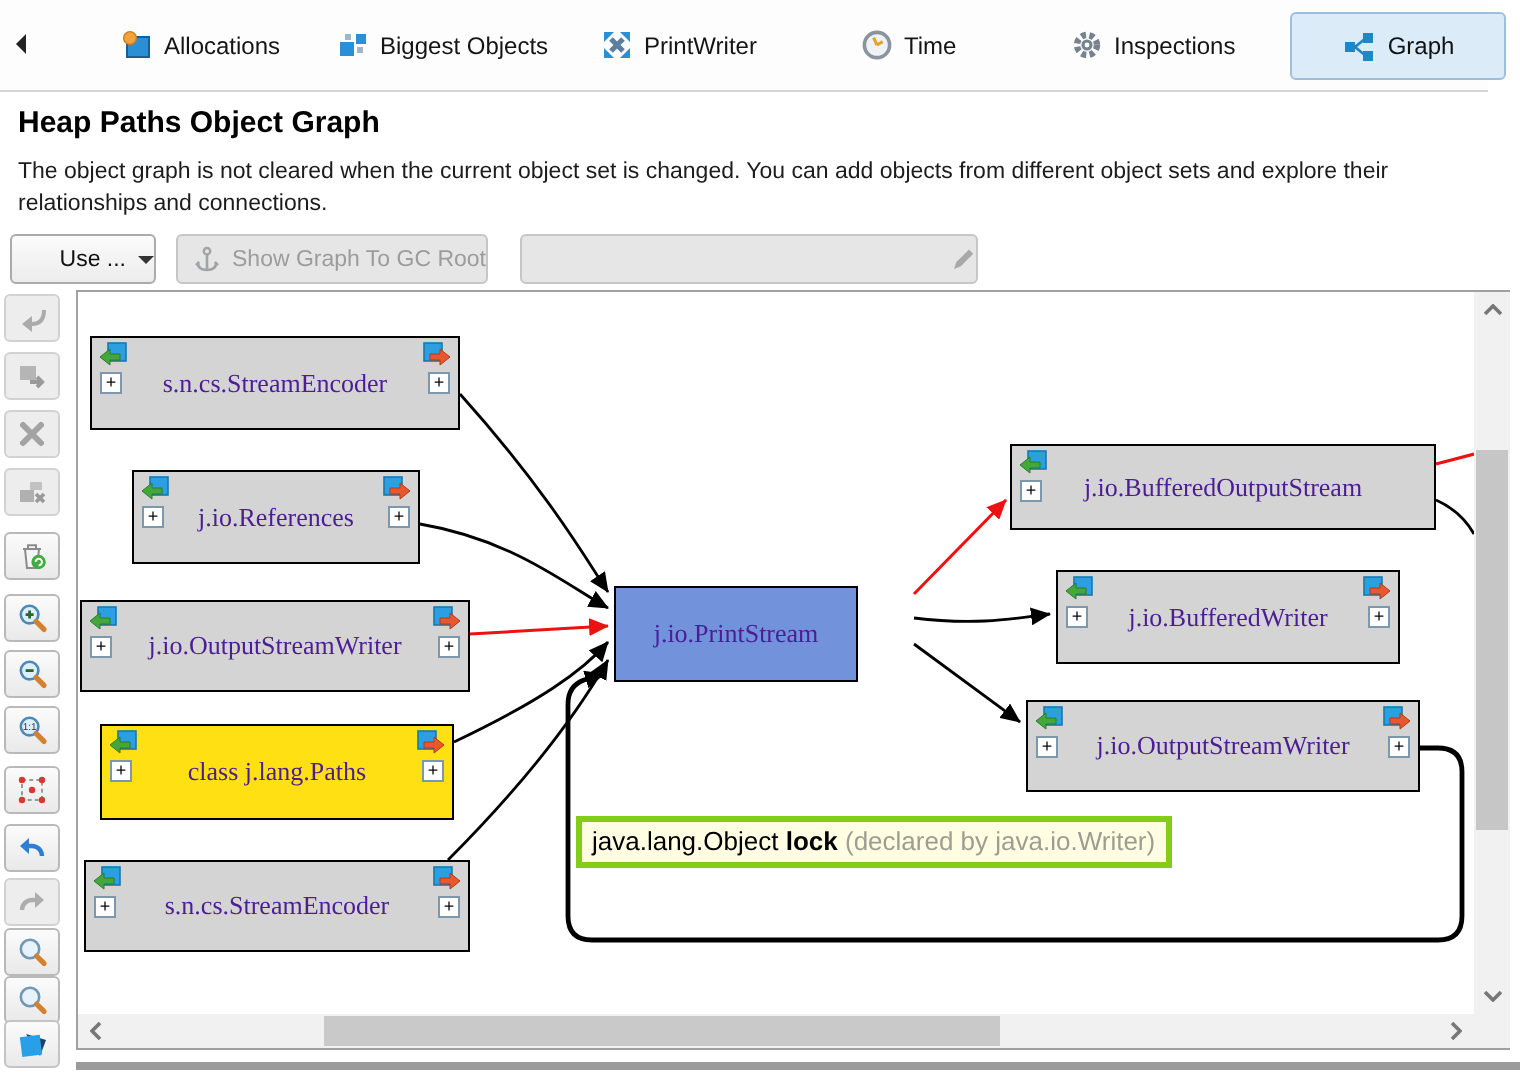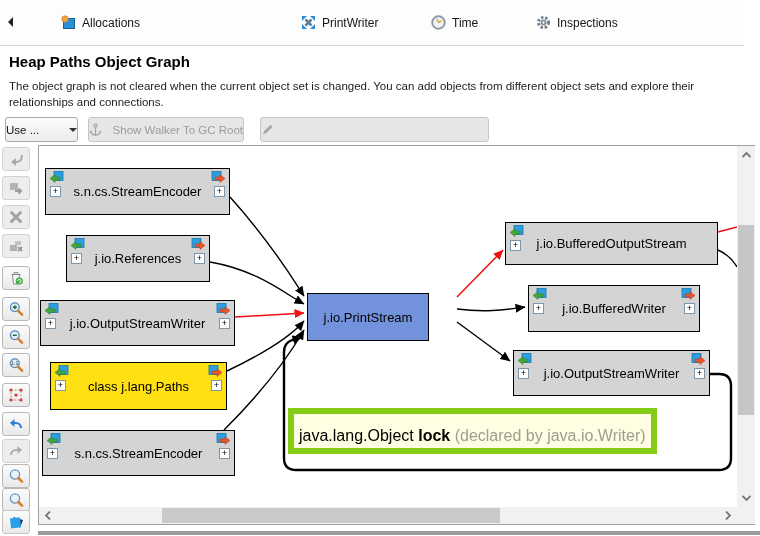--- a/index.html
+++ b/index.html
@@ -14,45 +14,45 @@
   .tab svg{flex:0 0 auto;}
   .tab-active{position:absolute;left:645px;top:6px;width:106px;height:32px;
       background:#dcebf8;border:1px solid #9dbfde;border-radius:3px;
       display:flex;align-items:center;justify-content:center;gap:6px;font-size:12px;}
   
   .title{position:absolute;left:9px;top:53px;font-size:15px;font-weight:bold;color:#000;}
   .desc{position:absolute;left:9px;top:79px;width:748px;font-size:11.5px;line-height:1.38;color:#1c1c1c;}
   
   .abtn{position:absolute;top:117px;height:25px;box-sizing:border-box;border:1px solid #ababab;
         background:linear-gradient(#fbfbfb,#ececec);border-radius:3px;font-size:11.5px;
-        display:flex;align-items:center;justify-content:space-between;gap:6px;color:#111;}
+        display:flex;align-items:center;justify-content:flex-end;gap:6px;color:#111;}
   .abtn.disabled{background:#e6e6e6;border-color:#c6c6c6;color:#9c9c9c;}
   .caret{width:0;height:0;border-left:4px solid transparent;border-right:4px solid transparent;
          border-top:4px solid #333;}
   
   .ltb{position:absolute;left:2px;width:28px;height:24px;box-sizing:border-box;
        border:1px solid #b9b9b9;border-radius:3px;background:linear-gradient(#fbfbfb,#e9e9e9);
        display:flex;align-items:center;justify-content:center;}
   .ltb.disabled{background:#ededed;border-color:#d2d2d2;}
   
   .panel{position:absolute;left:38px;top:145px;width:717px;height:380px;box-sizing:border-box;
          border:1px solid #a0a0a0;background:#fff;}
   .edges{position:absolute;left:39px;top:146px;z-index:1;}
   .gnode{position:absolute;box-sizing:border-box;background:#d4d4d4;border:1px solid #000;z-index:3;}
   .gnode.cur{background:#7292DC;}
   .gnode.cls{background:#FFE013;}
   .gnode-label{display:flex;width:100%;height:100%;align-items:center;justify-content:center;
-               font-size:13px;color:#000000;}
+               font-size:13px;color:#4c1d95;font-family:Liberation Serif, serif;}
   .nic{position:absolute;top:2px;width:16px;height:13px;}
   .nic.l{left:3px;} .nic.r{right:3px;}
   .npl{position:absolute;top:17px;width:11px;height:11px;box-sizing:border-box;background:#fff;
        border:1px solid #7d97ad;font-size:9px;line-height:8px;text-align:center;color:#000;}
   .npl.l{left:4px;} .npl.r{right:4px;}
   .gtooltip{position:absolute;left:288px;top:408px;z-index:5;background:#fffee3;
-      border:6px solid #84cc16;padding:13px 5px 3px 5px;font-size:16px;white-space:nowrap;color:#000;}
+      border:3px solid #84cc16;padding:2px 5px 3px 5px;font-size:13px;white-space:nowrap;color:#000;}
   .gtooltip .fld{font-weight:bold;}
   .gtooltip .dim{color:#9d9d92;}
   
   .vsb{position:absolute;left:737px;top:146px;width:18px;height:361px;background:#f1f1f1;z-index:4;}
   .vsb-thumb{position:absolute;left:1px;top:79px;width:16px;height:190px;background:#c6c6c6;}
   .hsb{position:absolute;left:39px;top:507px;width:698px;height:17px;background:#f1f1f1;z-index:4;}
   .hsb-thumb{position:absolute;left:123px;top:1px;width:338px;height:15px;background:#c9c9c9;}
   .sb-arrow{position:absolute;display:flex;align-items:center;justify-content:center;}
   .corner{position:absolute;left:737px;top:507px;width:18px;height:17px;background:#f1f1f1;z-index:4;}
   .bottombar{position:absolute;left:38px;top:531px;width:722px;height:4px;background:#9b9b9b;}
@@ -66,20 +66,29 @@
     </svg>
 
   <div class="tab" style="left:60px">
     <svg width="17" height="17">
         <rect x="3.5" y="4.5" width="11" height="10" fill="#2b8fd6" stroke="#1a5f94"></rect>
         <circle cx="5" cy="5" r="3.2" fill="#f2a33c" stroke="#c97f1f" stroke-width="0.7"></circle>
       </svg>
     <span>Allocations</span>
   </div>
 
+  <div class="tab" style="left:168px">
+    <svg width="17" height="17">
+        <rect x="2" y="7" width="7" height="7" fill="#2b8fd6"></rect>
+        <rect x="10" y="3" width="5" height="5" fill="#2b8fd6"></rect>
+        <rect x="10.5" y="9.5" width="3" height="3" fill="#9fb8c9"></rect>
+        <rect x="4.5" y="3" width="3" height="3" fill="#9fb8c9"></rect>
+      </svg>
+    <span>Biggest Objects</span>
+  </div>
 
   <div class="tab" style="left:300px">
     <svg width="17" height="17">
         <path d="M5.5 5.5 L11.5 11.5 M11.5 5.5 L5.5 11.5" stroke="#5c7f9e" stroke-width="2.6"></path>
         <polygon points="2,2 7,2 2,7" fill="#2b8fd6"></polygon>
         <polygon points="15,2 15,7 10,2" fill="#2b8fd6"></polygon>
         <polygon points="2,15 2,10 7,15" fill="#2b8fd6"></polygon>
         <polygon points="15,15 10,15 15,10" fill="#2b8fd6"></polygon>
       </svg>
     <span>PrintWriter</span>
@@ -94,35 +103,44 @@
   </div>
 
   <div class="tab" style="left:535px">
     <svg width="17" height="17">
         <circle cx="8.5" cy="8.5" r="5" fill="none" stroke="#76828e" stroke-width="3.2" stroke-dasharray="2.4 1.7"></circle>
         <circle cx="8.5" cy="8.5" r="2" fill="none" stroke="#76828e" stroke-width="1.6"></circle>
       </svg>
     <span>Inspections</span>
   </div>
 
+  <div class="tab-active">
+    <svg width="17" height="17">
+        <rect x="1.5" y="6" width="5" height="5" fill="#1e87c8"></rect>
+        <rect x="10.5" y="1.5" width="5" height="5" fill="#1e87c8"></rect>
+        <rect x="10.5" y="10.5" width="5" height="5" fill="#1e87c8"></rect>
+        <path d="M6.5 8.5 L12 4 M6.5 8.5 L12 13" stroke="#1e87c8" stroke-width="1.4" fill="none"></path>
+      </svg>
+    <span>Graph</span>
+  </div>
 </div>
 
 <div class="title">Heap Paths Object Graph</div>
 <div class="desc">The object graph is not cleared when the current object set is changed. You can add objects from different object sets and explore their relationships and connections.</div>
 
 <div class="abtn" style="left:5px;width:73px">
   <span>Use ...</span>
   <span class="caret"></span>
 </div>
 <div class="abtn disabled" style="left:88px;width:156px">
   <svg width="13" height="14">
       <circle cx="6.5" cy="2.6" r="1.6" fill="none" stroke="#a0a4a8" stroke-width="1.2"></circle>
       <path d="M6.5 4.2 V12 M2 8.5 Q2 12 6.5 12 Q11 12 11 8.5 M2.6 8 L1 9.6 M10.4 8 L12 9.6" stroke="#a0a4a8" stroke-width="1.3" fill="none"></path>
     </svg>
-  <span>Show Walker To GC Root</span>
+  <span>Show Graph To GC Root</span>
 </div>
 <div class="abtn disabled" style="left:260px;width:229px">
   <svg width="13" height="13">
       <polygon points="2,11.5 3.2,8 9.5,1.8 11.6,3.9 5.4,10.1" fill="#a8a8a8"></polygon>
     </svg>
 </div>
 
 <div class="ltb disabled" style="top:147px">
   <svg width="16" height="16">
       <path d="M13 4 Q13 10 8 10 L8 7 L3 11 L8 15 L8 12 Q15 12 15 4 Z" fill="#ababab"></path>

